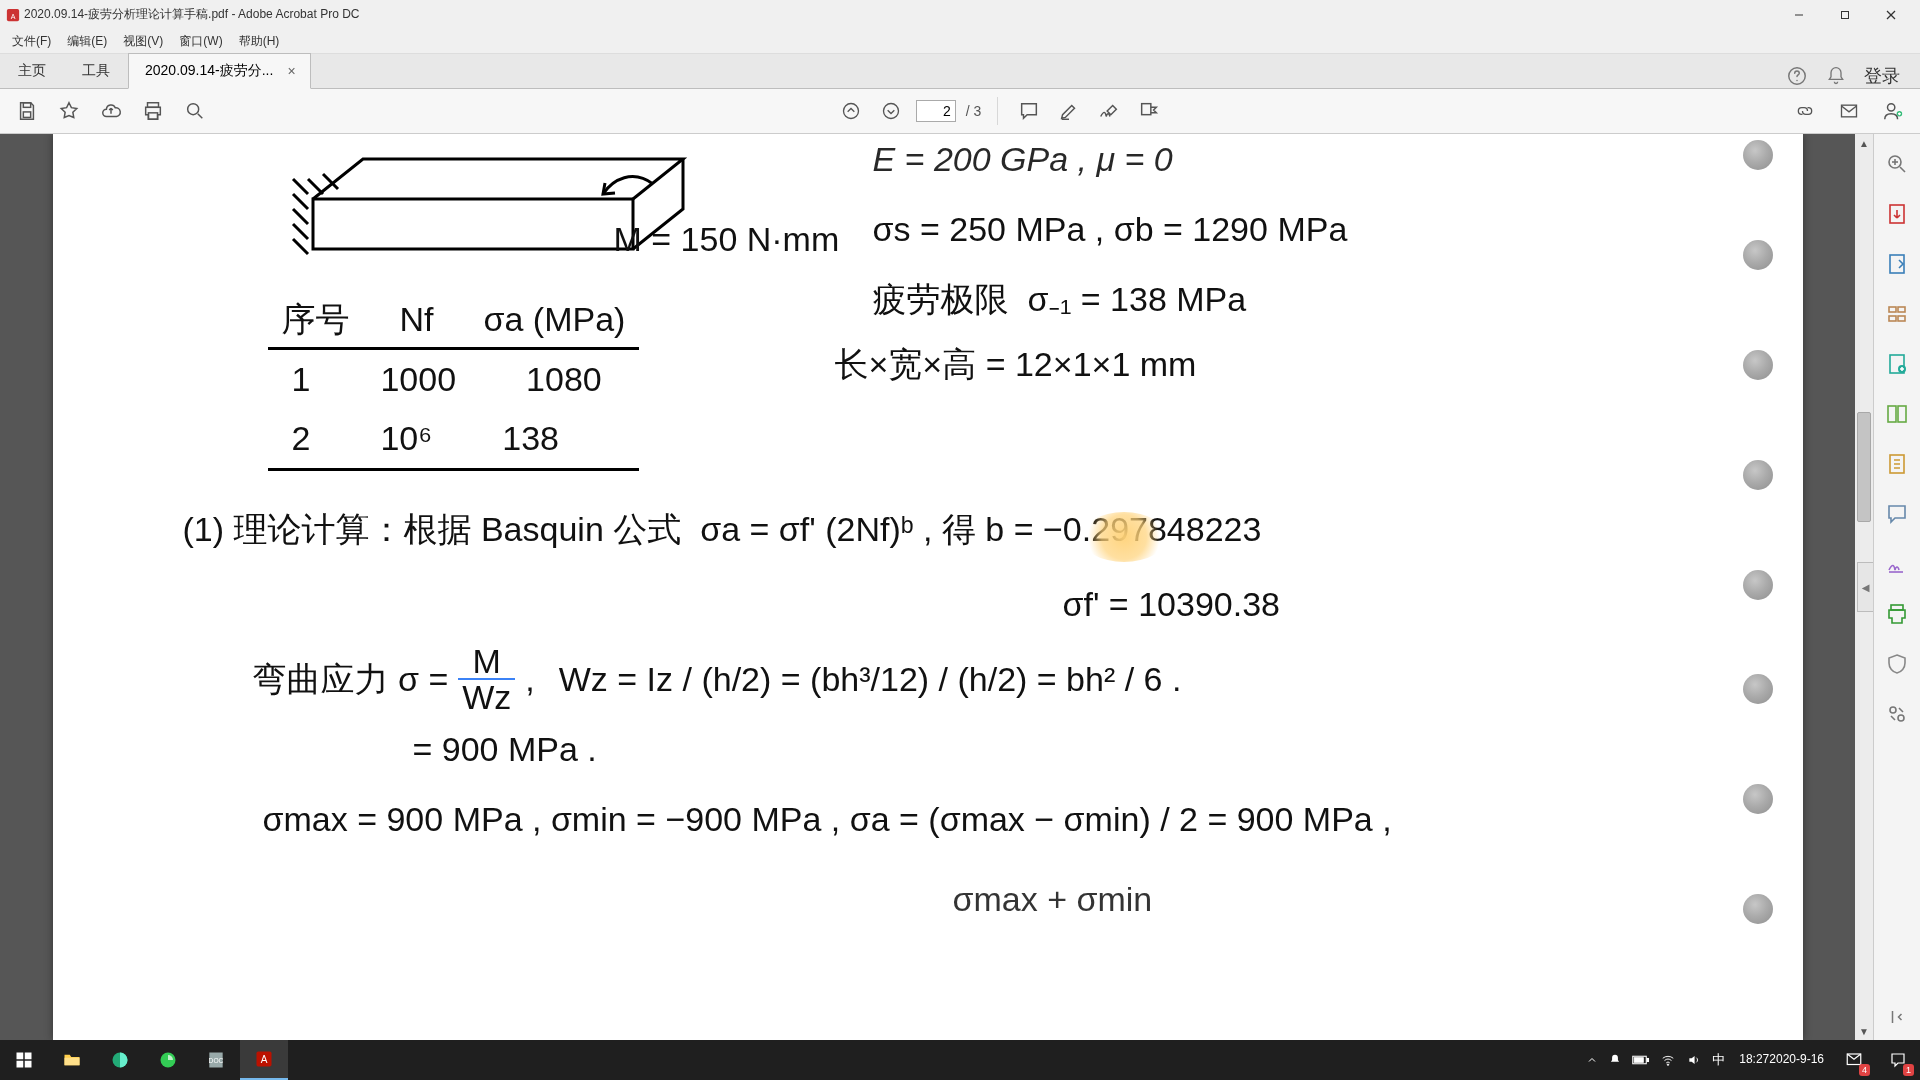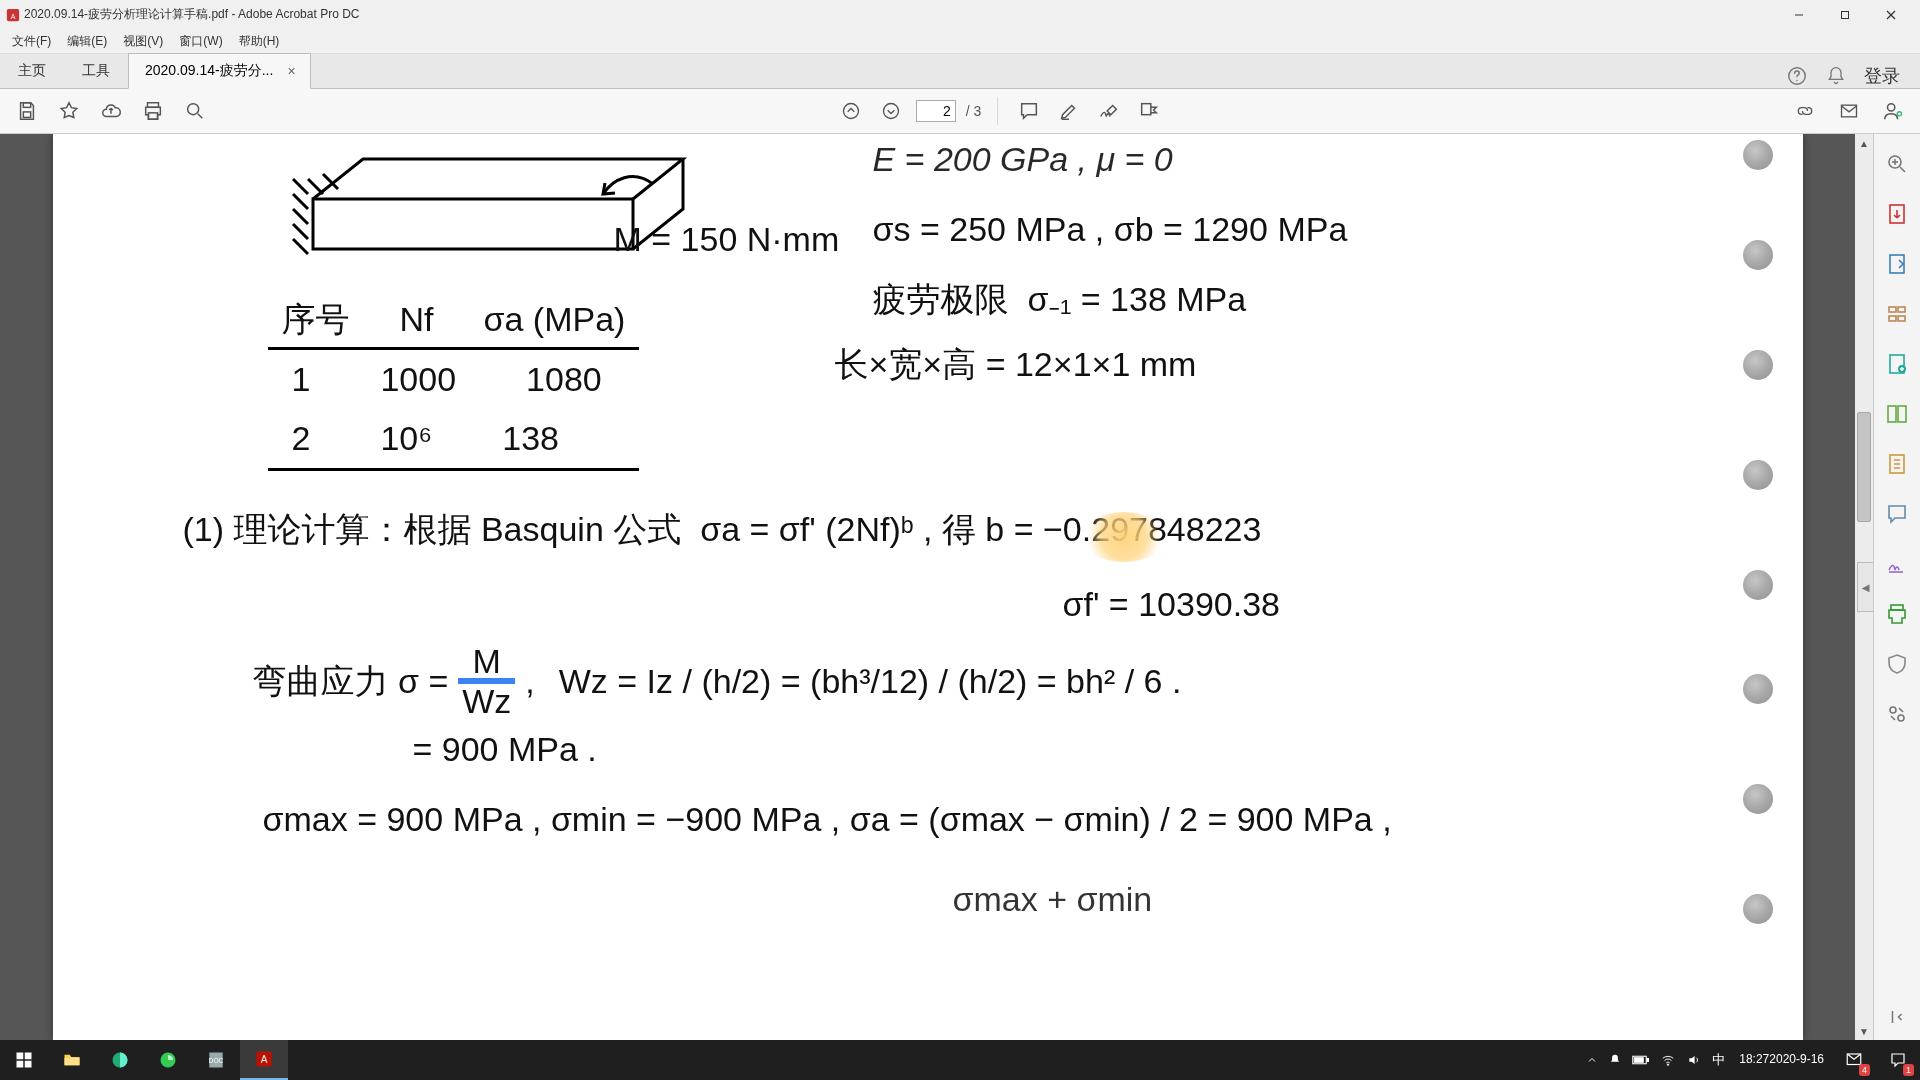--- a/index.html
+++ b/index.html
@@ -297,21 +297,21 @@
 
         <div class="handwriting-block" style="left:130px; top:370px;">
           <span>(1) 理论计算：根据 Basquin 公式</span>&nbsp;&nbsp;<span>σa = σf' (2Nf)ᵇ , 得 b = −0.297848223</span>
         </div>
         <div class="handwriting-block" style="left:1010px; top:445px;">σf' = 10390.38</div>
 
         <div class="handwriting-block" style="left:200px; top:510px; display:flex; align-items:center; gap:10px;">
           <span>弯曲应力 σ =</span>
           <span style="display:inline-flex; flex-direction:column; align-items:center; line-height:1;">
               <span>M</span>
-              <span style="border-top:6px solid #3b82f6; padding:0 4px;">Wz</span>
+              <span style="border-top:2px solid #3b82f6; padding:0 4px;">Wz</span>
             </span>
           <span>,</span>
           <span style="margin-left:14px;">Wz = Iz / (h/2) = (bh³/12) / (h/2) = bh² / 6 .</span>
         </div>
         <div class="handwriting-block" style="left:360px; top:590px;">= 900 MPa .</div>
 
         <div class="handwriting-block" style="left:210px; top:660px;">σmax = 900 MPa ,  σmin = −900 MPa ,  σa = (σmax − σmin) / 2 = 900 MPa ,</div>
         <div class="handwriting-block" style="left:900px; top:740px; opacity:.85;">σmax + σmin</div>
       </div>
 

